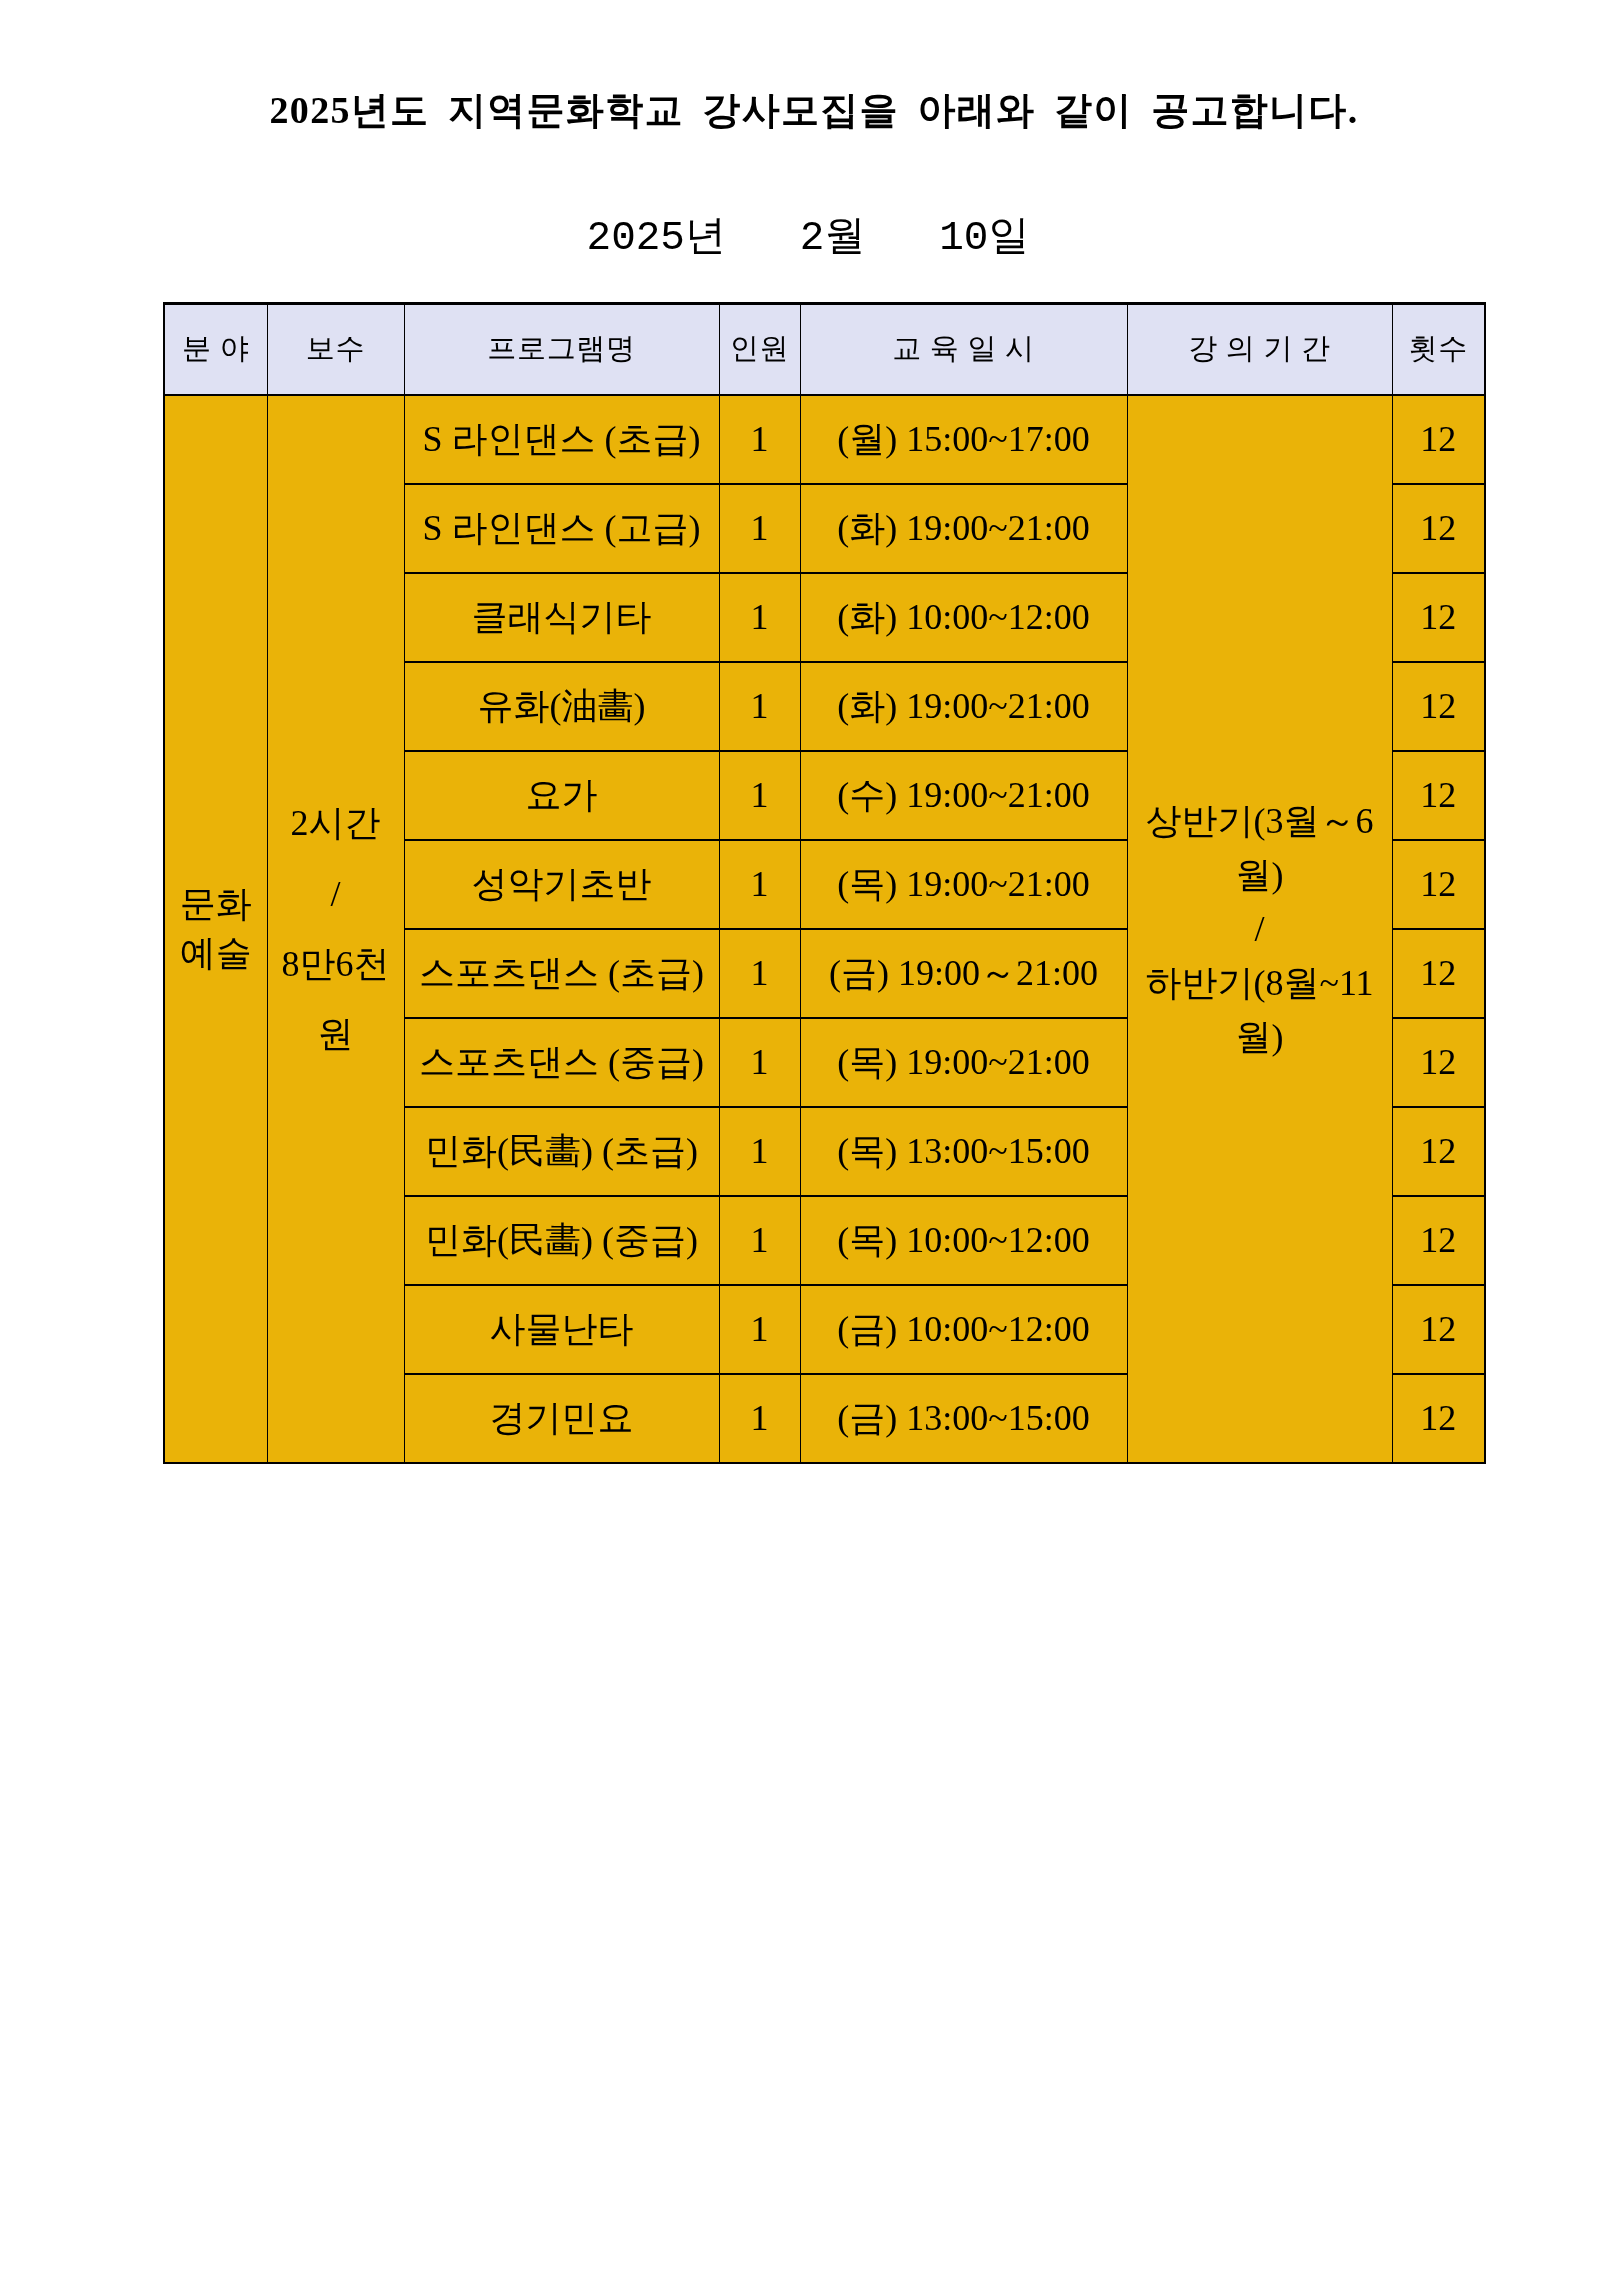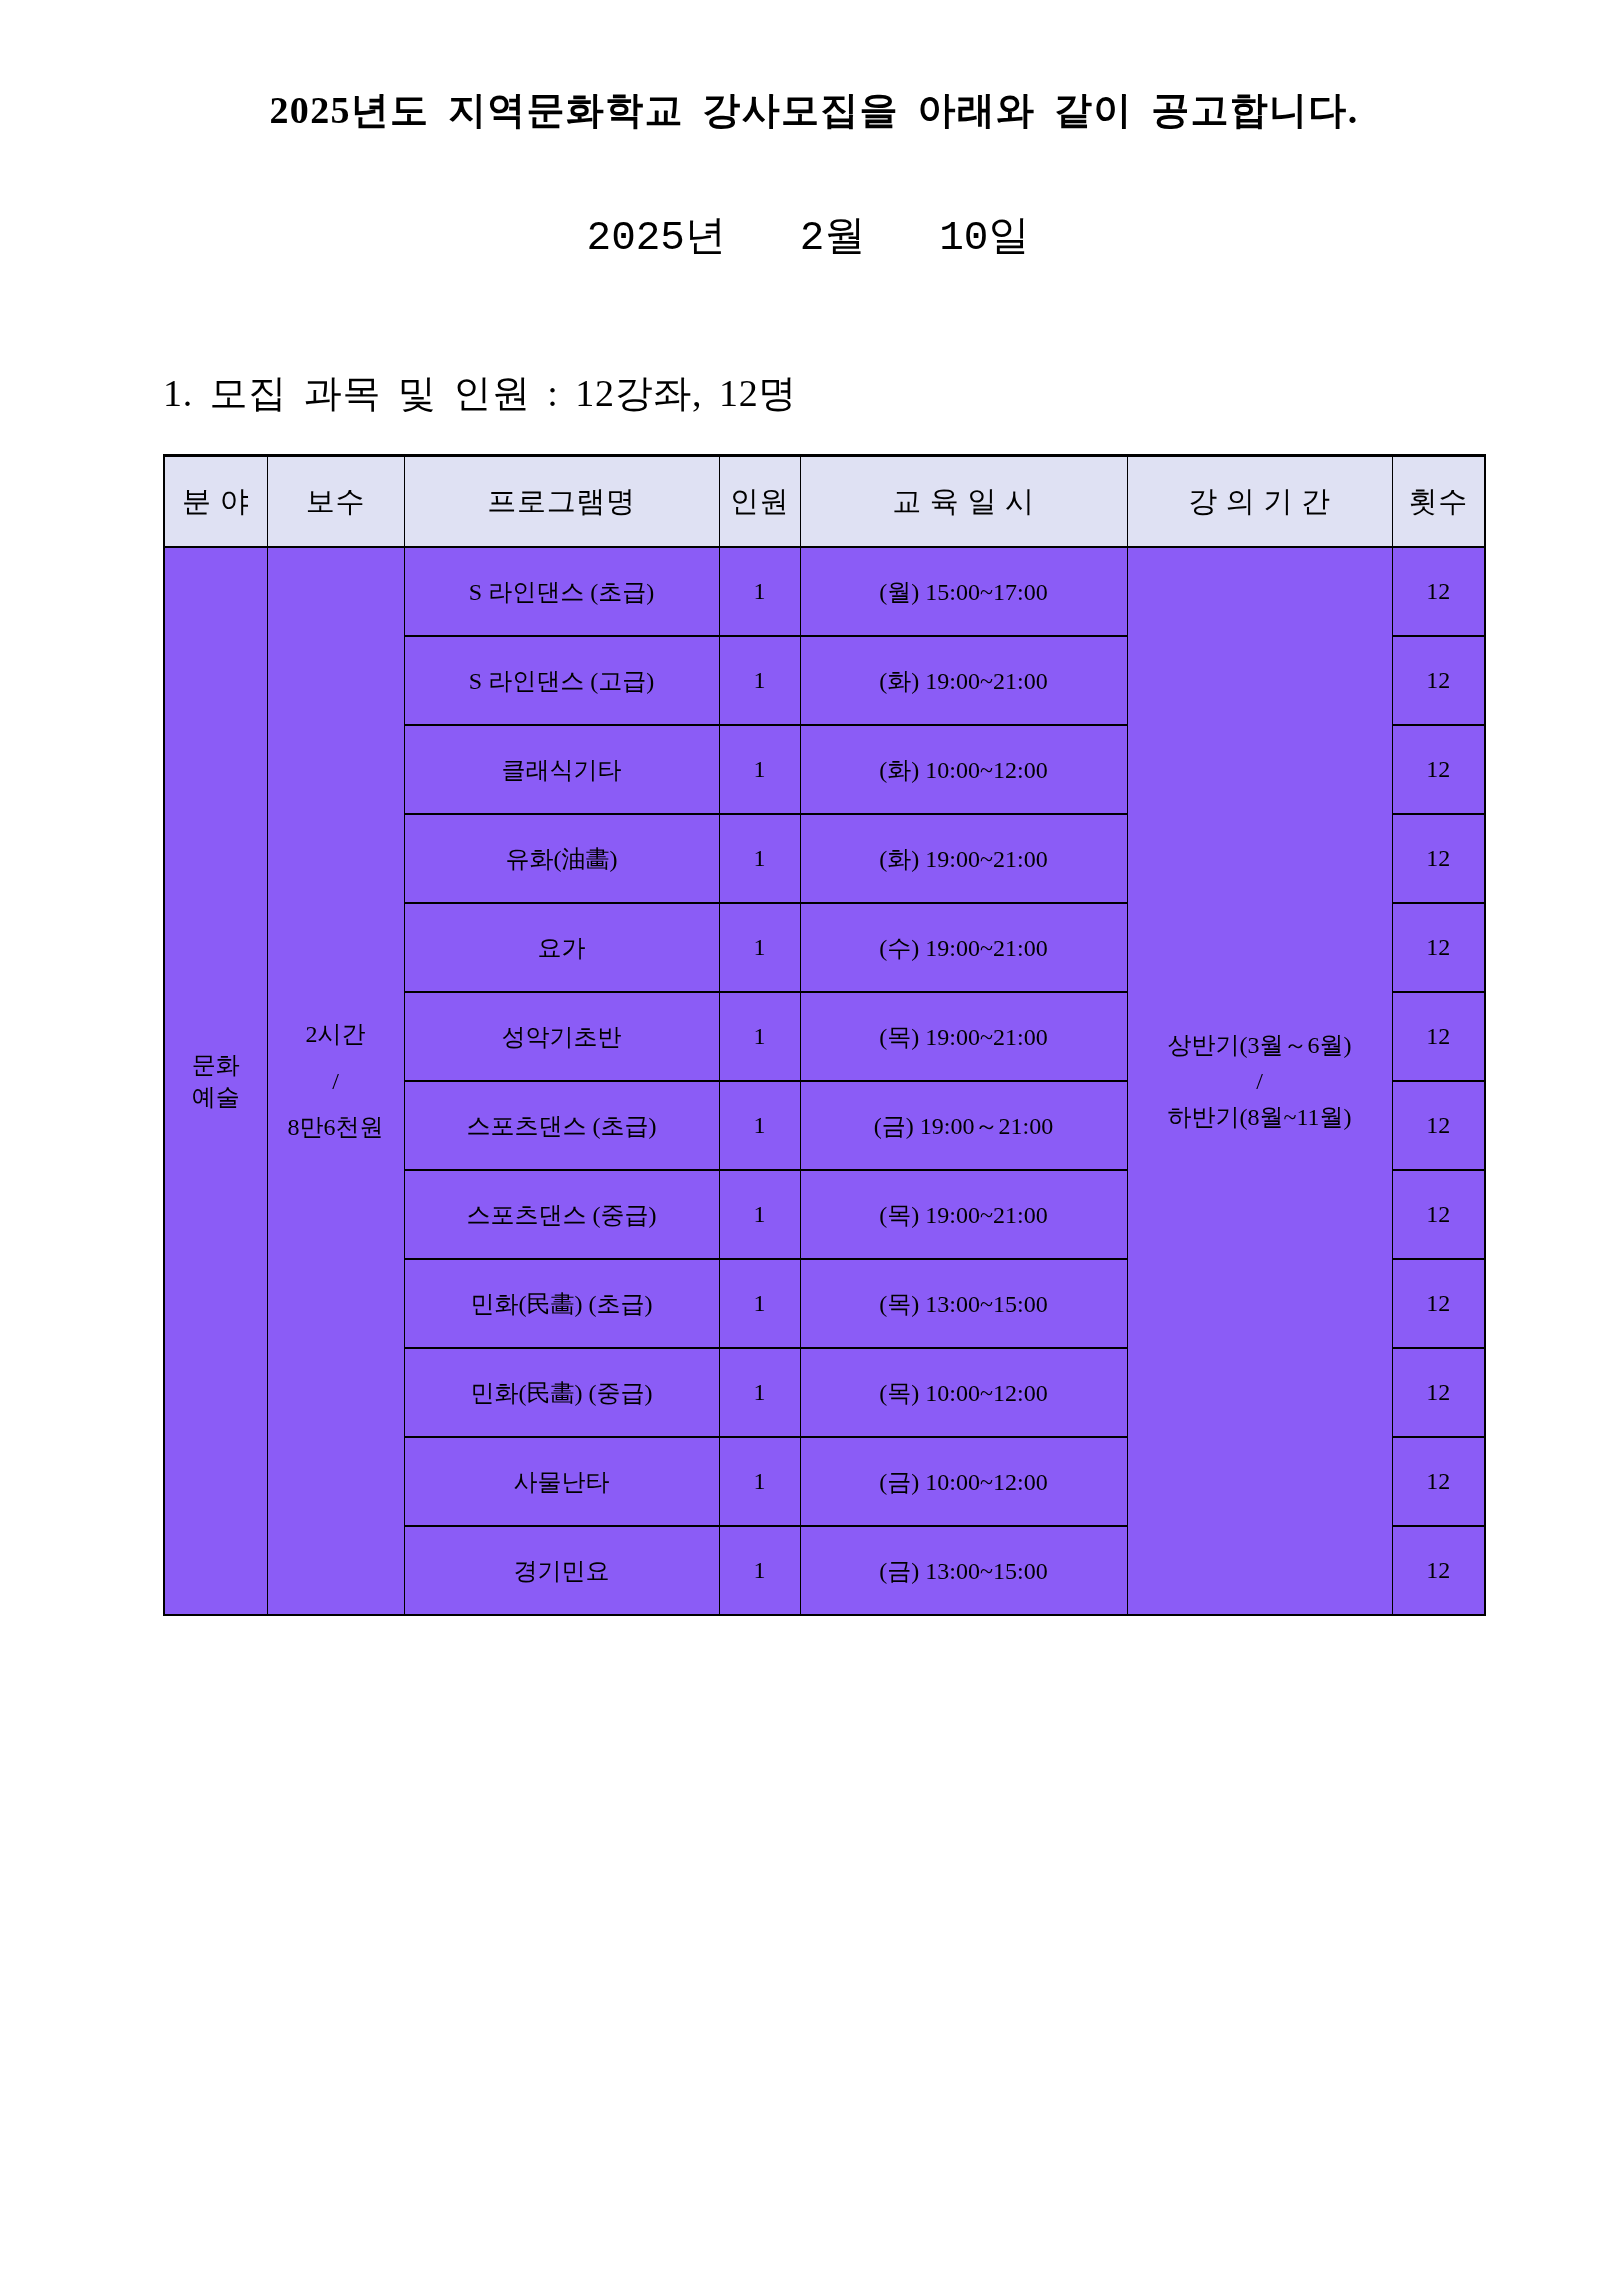--- a/index.html
+++ b/index.html
@@ -77,22 +77,22 @@
   }
   .program-table thead th {
     height: 89px;
     background: #dfe1f3;
     font-weight: normal;
     font-size: 29px;
     letter-spacing: 0.7px;
   }
   .program-table tbody td {
     height: 87px;
-    font-size: 24px;
-    background: #8b5cf6;
+    font-size: 36px;
+    background: #eab308;
   }
   td.multiline {
     white-space: pre-line;
   }
   td.field-cell   { line-height: 1.35; }
   td.pay-cell     { line-height: 1.95; }
   td.period-cell  { line-height: 1.5;  }
   .footnote {
     margin: 29px 0 0 160px;
     font-size: 38px;
@@ -106,21 +106,20 @@
 <body>
 
 <div class="page">
 
 
   <p class="doc-subtitle">2025년도 지역문화학교 강사모집을 아래와 같이 공고합니다.</p>
 
   <p class="doc-date">2025년   2월   10일</p>
 
 
-  <h2 class="section-heading">1. 모집 과목 및 인원 : 12강좌, 12명</h2>
 
   <table class="program-table">
     <colgroup>
       <col style="width:103px">
       <col style="width:137px">
       <col style="width:315px">
       <col style="width:81px">
       <col style="width:327px">
       <col style="width:265px">
       <col style="width:93px">

